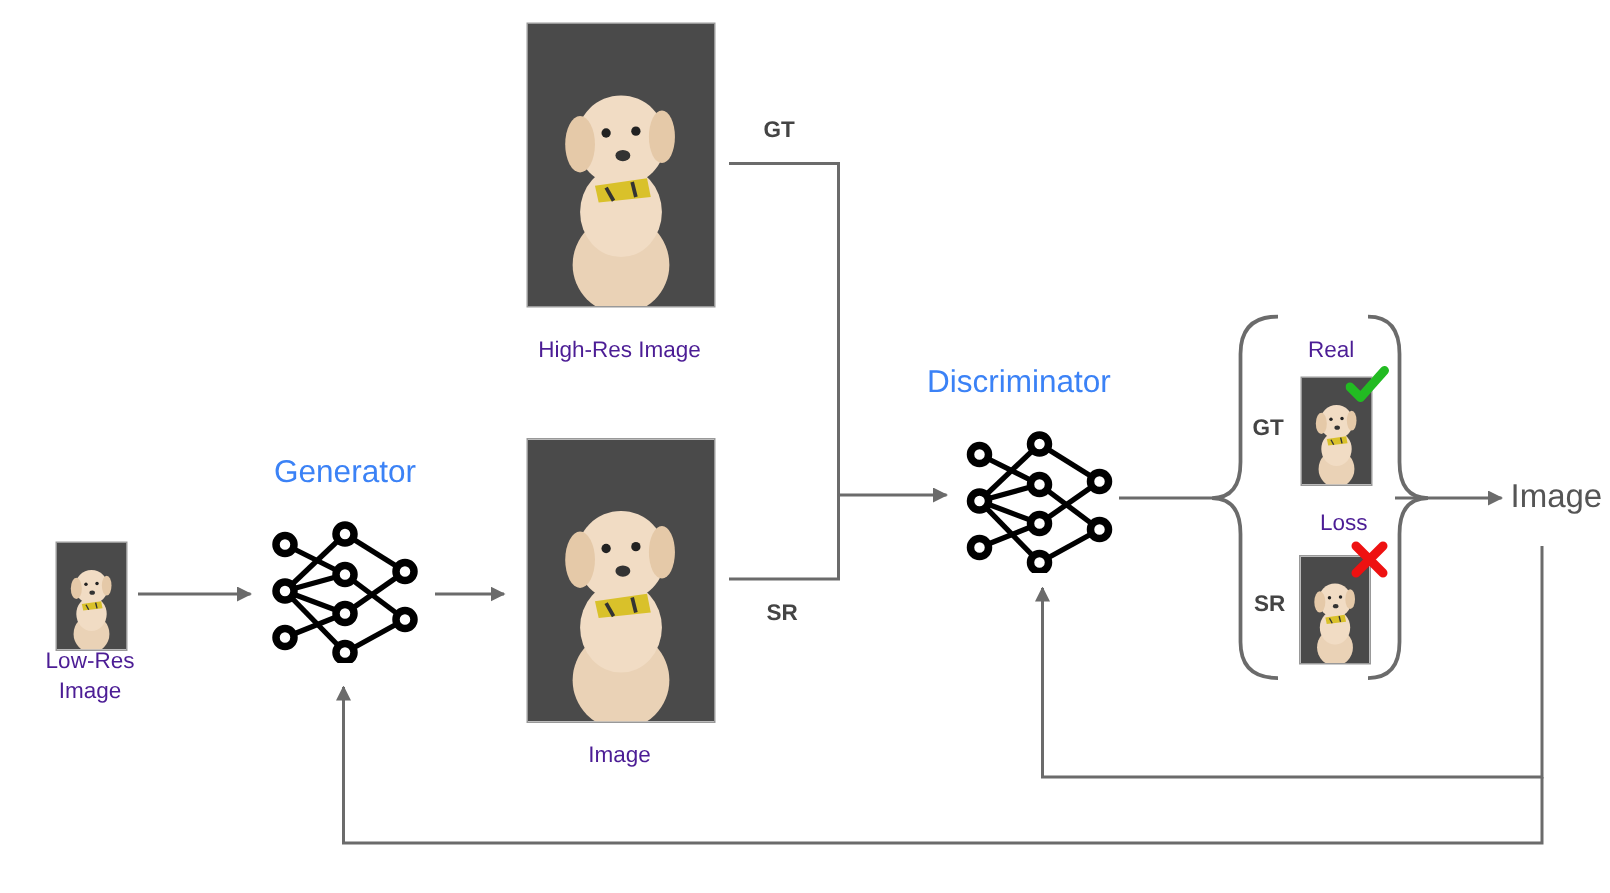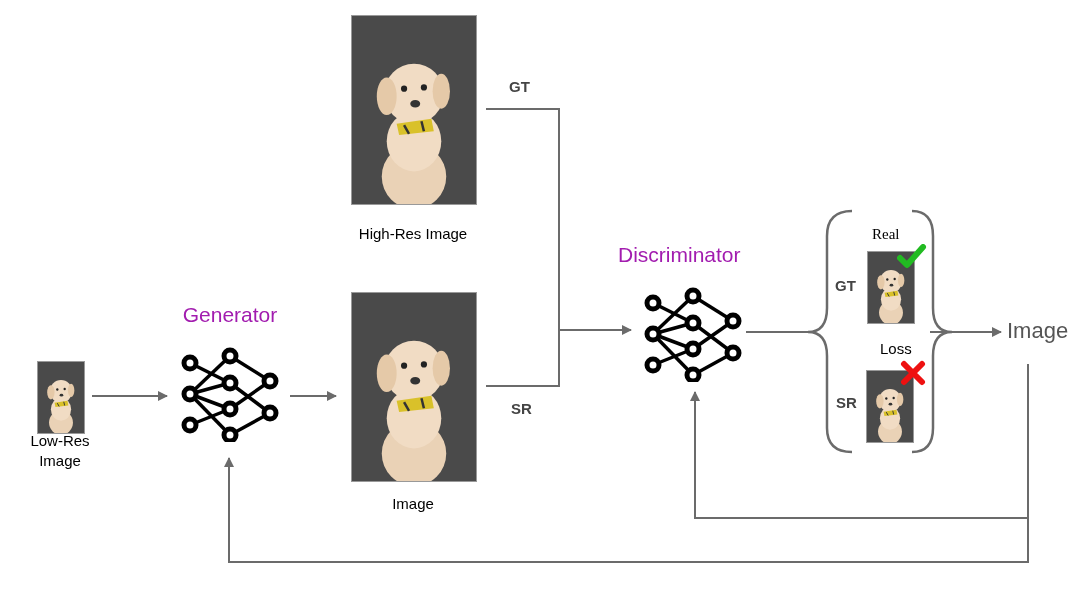--- a/index.html
+++ b/index.html
@@ -1,19 +1,19 @@
 <!DOCTYPE html>
 <html><head>
 <meta charset="utf-8">
 <style>
   html,body{margin:0;padding:0;background:#ffffff;}
   body{width:1073px;height:595px;position:relative;overflow:hidden;font-family:"Liberation Sans",sans-serif;color:#444;}
   .abs{position:absolute;}
-  .lbl{font-size:15px;color:#000000;text-align:center;line-height:20px;}
-  .title{font-size:21px;color:#a21caf;}
+  .lbl{font-size:15px;color:#4c1d95;text-align:center;line-height:20px;}
+  .title{font-size:21px;color:#3b82f6;}
   .bold{font-weight:bold;font-size:15px;color:#444;}
   .photo{position:absolute;overflow:hidden;border:1px solid #999;}
   .photo svg{display:block;width:100%;height:100%;}
   svg.overlay{position:absolute;left:0;top:0;}
 </style>
 </head>
 <body>
 
 <svg class="overlay" width="1073" height="595">
   <defs>
@@ -113,21 +113,21 @@
 </div>
 
 <div class="abs bold" style="left:509px;top:78px;">GT</div>
 <div class="abs bold" style="left:511px;top:400px;">SR</div>
 
 <div class="abs title" style="left:618px;top:243px;">Discriminator</div>
 <svg class="abs" style="left:641px;top:286px;" width="104" height="96" viewBox="0 -5 104 96">
     <use href="#nn"></use>
   </svg>
 
-<div class="abs lbl" style="left:872px;top:224px;font-family:Liberation Serif, serif;">Real</div>
+<div class="abs lbl" style="left:872px;top:224px;">Real</div>
 <div class="abs bold" style="left:835px;top:277px;">GT</div>
 <div class="photo" style="left:867px;top:251px;width:46px;height:71px;">
   <svg viewBox="0 0 100 150" preserveAspectRatio="none">
       <use href="#dog"></use>
     </svg>
 </div>
 <svg class="abs" style="left:897px;top:244px;" width="30" height="26">
   <path d="M3,14 L10,21 L26,3" stroke="#22bb22" stroke-width="6" fill="none" stroke-linecap="round" stroke-linejoin="round"></path>
 </svg>
 

